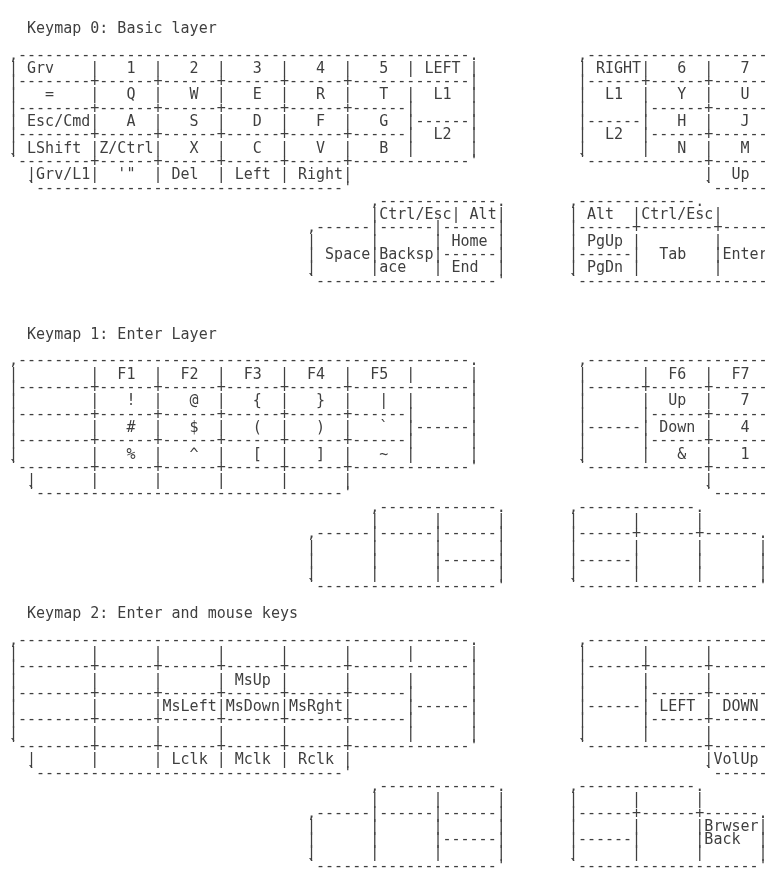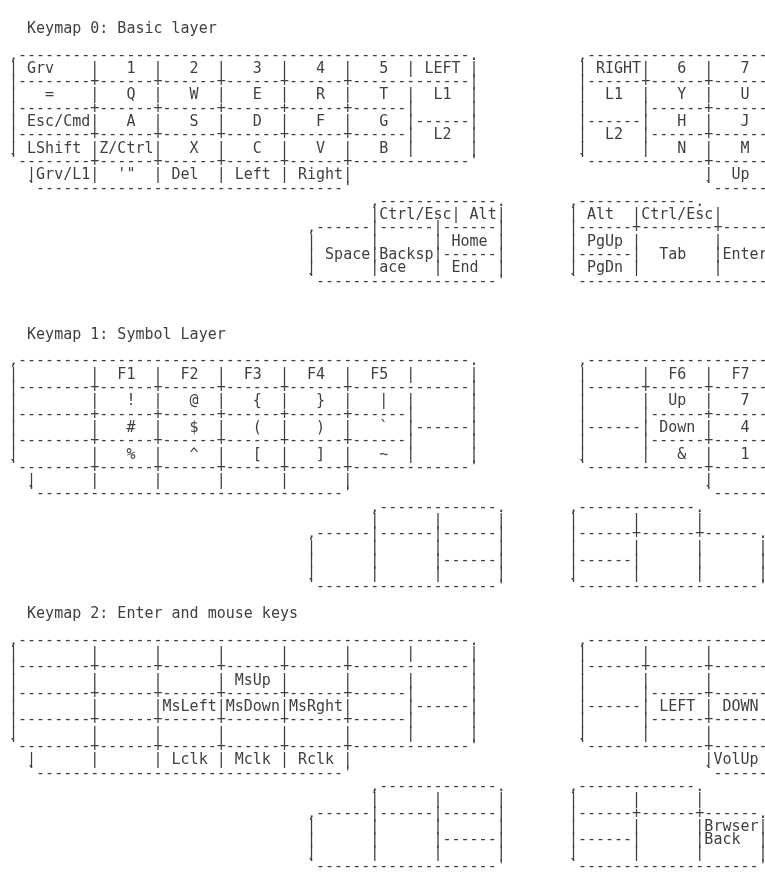--- a/index.html
+++ b/index.html
@@ -54,21 +54,21 @@
                                         ,-------------.       ,-------------.
                                         |Ctrl/Esc| Alt|       | Alt  |Ctrl/Esc|
                                  ,------|------|------|       |------+--------+------.
                                  |      |      | Home |       | PgUp |        |      |
                                  | Space|Backsp|------|       |------|  Tab   |Enter |
                                  |      |ace   | End  |       | PgDn |        |      |
                                  `--------------------'       `----------------------'</pre>
   </section>
 
   <section class="km-section gap-1">
-    <pre class="km-title">Keymap 1: Symbol Layer</pre>
+    <pre class="km-title">Keymap 1: Enter Layer</pre>
     <pre class="km-art">,--------------------------------------------------.           ,--------------------------------------------------.
 |        |  F1  |  F2  |  F3  |  F4  |  F5  |      |           |      |  F6  |  F7  |  F8  |  F9  | F10  |   F11  |
 |--------+------+------+------+------+-------------|           |------+------+------+------+------+------+--------|
 |        |   !  |   @  |   {  |   }  |   |  |      |           |      |  Up  |   7  |   8  |   9  |   *  |   F12  |
 |--------+------+------+------+------+------|      |           |      |------+------+------+------+------+--------|
 |        |   #  |   $  |   (  |   )  |   `  |------|           |------| Down |   4  |   5  |   6  |   +  |        |
 |--------+------+------+------+------+------|      |           |      |------+------+------+------+------+--------|
 |        |   %  |   ^  |   [  |   ]  |   ~  |      |           |      |   &amp;  |   1  |   2  |   3  |   \  |        |
 `--------+------+------+------+------+-------------'           `-------------+------+------+------+------+--------'
   |      |      |      |      |      |                                       |      |   .  |   0  |   =  |      |

